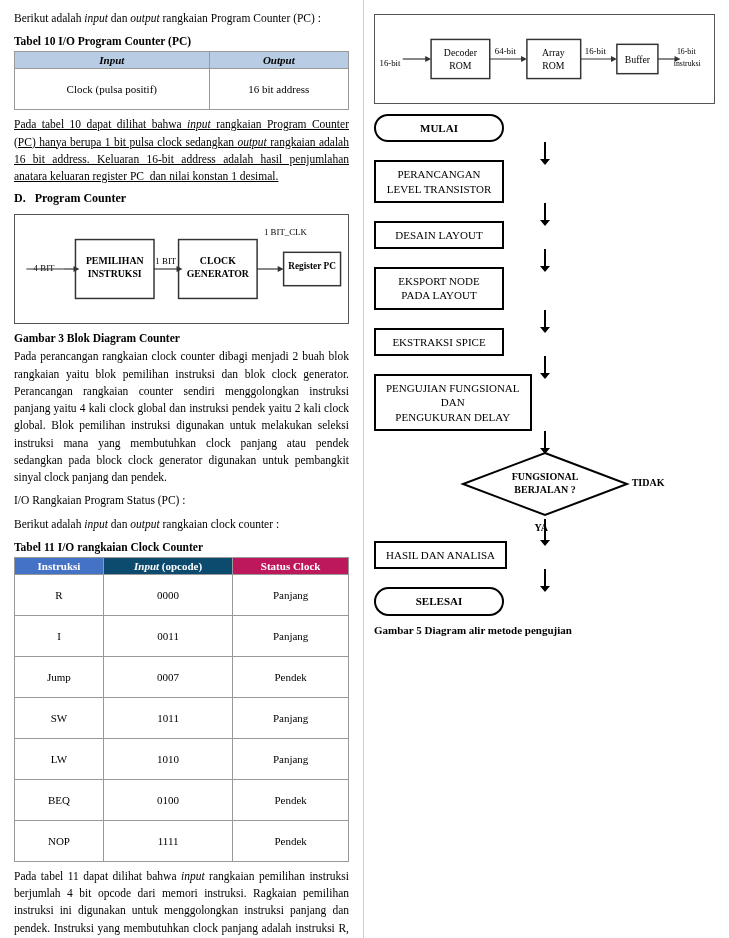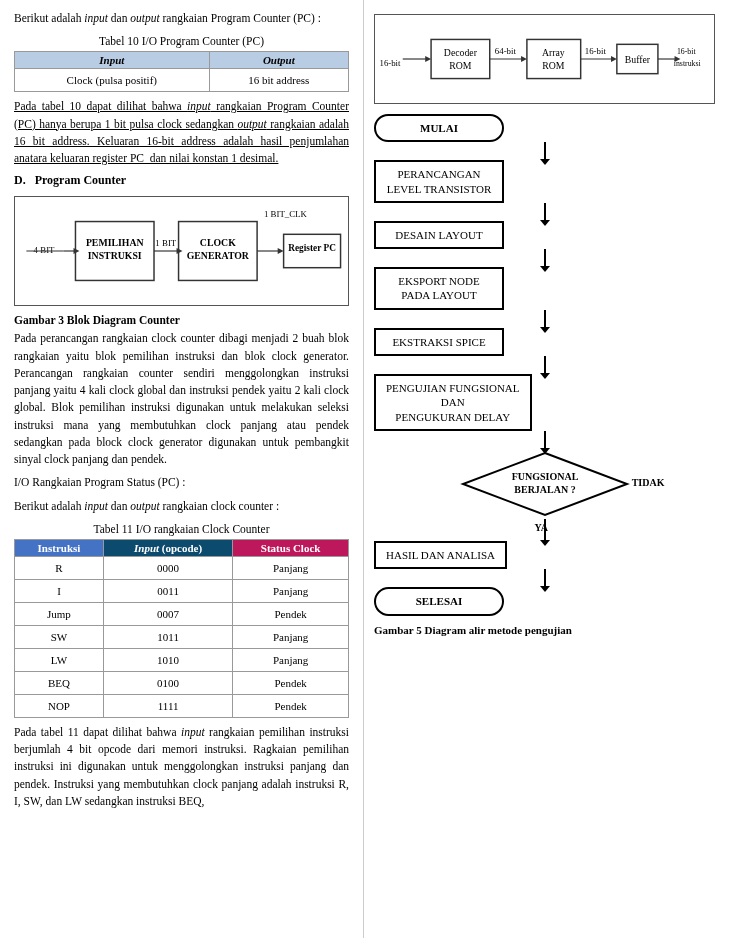--- a/index.html
+++ b/index.html
@@ -23,41 +23,40 @@
       border-right: 1px solid #ccc;
     }
     .right-col {
       width: 365px;
       padding: 10px 14px 10px 10px;
     }
 
     
     .table-title {
       font-size: 11.5px;
-      font-weight: normal;
+      font-weight: bold;
       margin-bottom: 4px;
       margin-top: 8px;
-      text-align: center;
     }
     table {
       width: 100%;
       border-collapse: collapse;
       font-size: 11px;
     }
     table th {
       background: #b8cce4;
       border: 1px solid #999;
       padding: 2px 6px;
       font-style: italic;
       font-weight: bold;
       text-align: center;
     }
     table td {
       border: 1px solid #999;
-      padding: 5px 6px;
+      padding: 14px 6px;
       text-align: center;
     }
     
     .tbl11 th.col1 { background: #4472c4; color: #fff; font-style: normal; }
     .tbl11 th.col2 { background: #0c4a6e; color: #fff; font-style: normal; }
     .tbl11 th.col3 { background: #be185d; color: #fff; font-style: normal; }
     .para {
       font-size: 11.5px;
       text-align: justify;
       line-height: 1.5;

